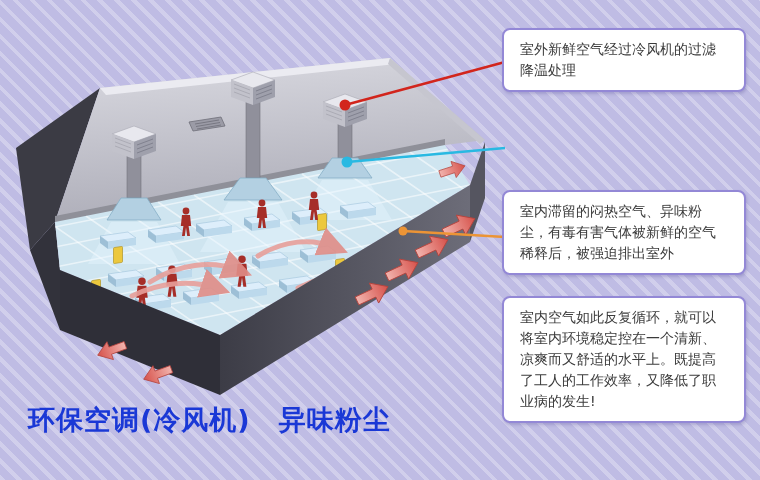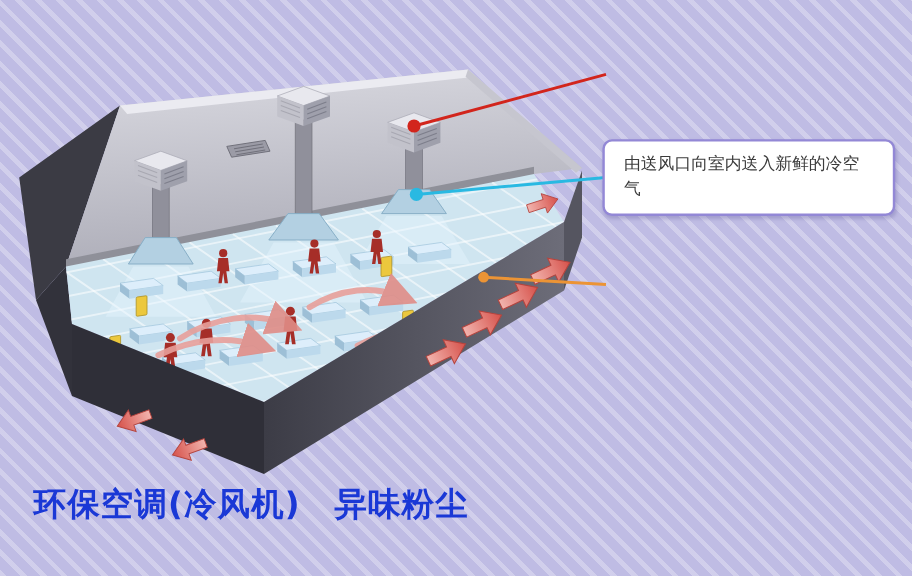--- a/index.html
+++ b/index.html
@@ -186,19 +186,25 @@
 
   <svg class="overlay" viewBox="0 0 760 480" aria-hidden="true">
     <line x1="505" y1="62" x2="345" y2="105" stroke="#d2251c" stroke-width="2.5"></line>
     <circle cx="345" cy="105" r="5.5" fill="#d2251c"></circle>
     <line x1="505" y1="148" x2="347" y2="162" stroke="#29b9e2" stroke-width="2.5"></line>
     <circle cx="347" cy="162" r="5.5" fill="#29b9e2"></circle>
     <line x1="505" y1="237" x2="403" y2="231" stroke="#ec9435" stroke-width="2.5"></line>
     <circle cx="403" cy="231" r="4.5" fill="#ec9435"></circle>
   </svg>
 
-  <div class="callout" id="c2">
-    <span>由送风口向室内送入新鲜的冷空气</span>
+  <div class="callout" id="c1">
+    <span>室外新鲜空气经过冷风机的过滤降温处理</span>
   </div>
+  <div class="callout" id="c3">
+    <span>室内滞留的闷热空气、异味粉尘，有毒有害气体被新鲜的空气稀释后，被强迫排出室外</span>
+  </div>
+  <div class="callout" id="c4">
+    <span>室内空气如此反复循环，就可以将室内环境稳定控在一个清新、凉爽而又舒适的水平上。既提高了工人的工作效率，又降低了职业病的发生!</span>
+  </div>
 
   <div class="page-title">环保空调(冷风机)　异味粉尘</div>
 
 </div>
 
 </body></html>

